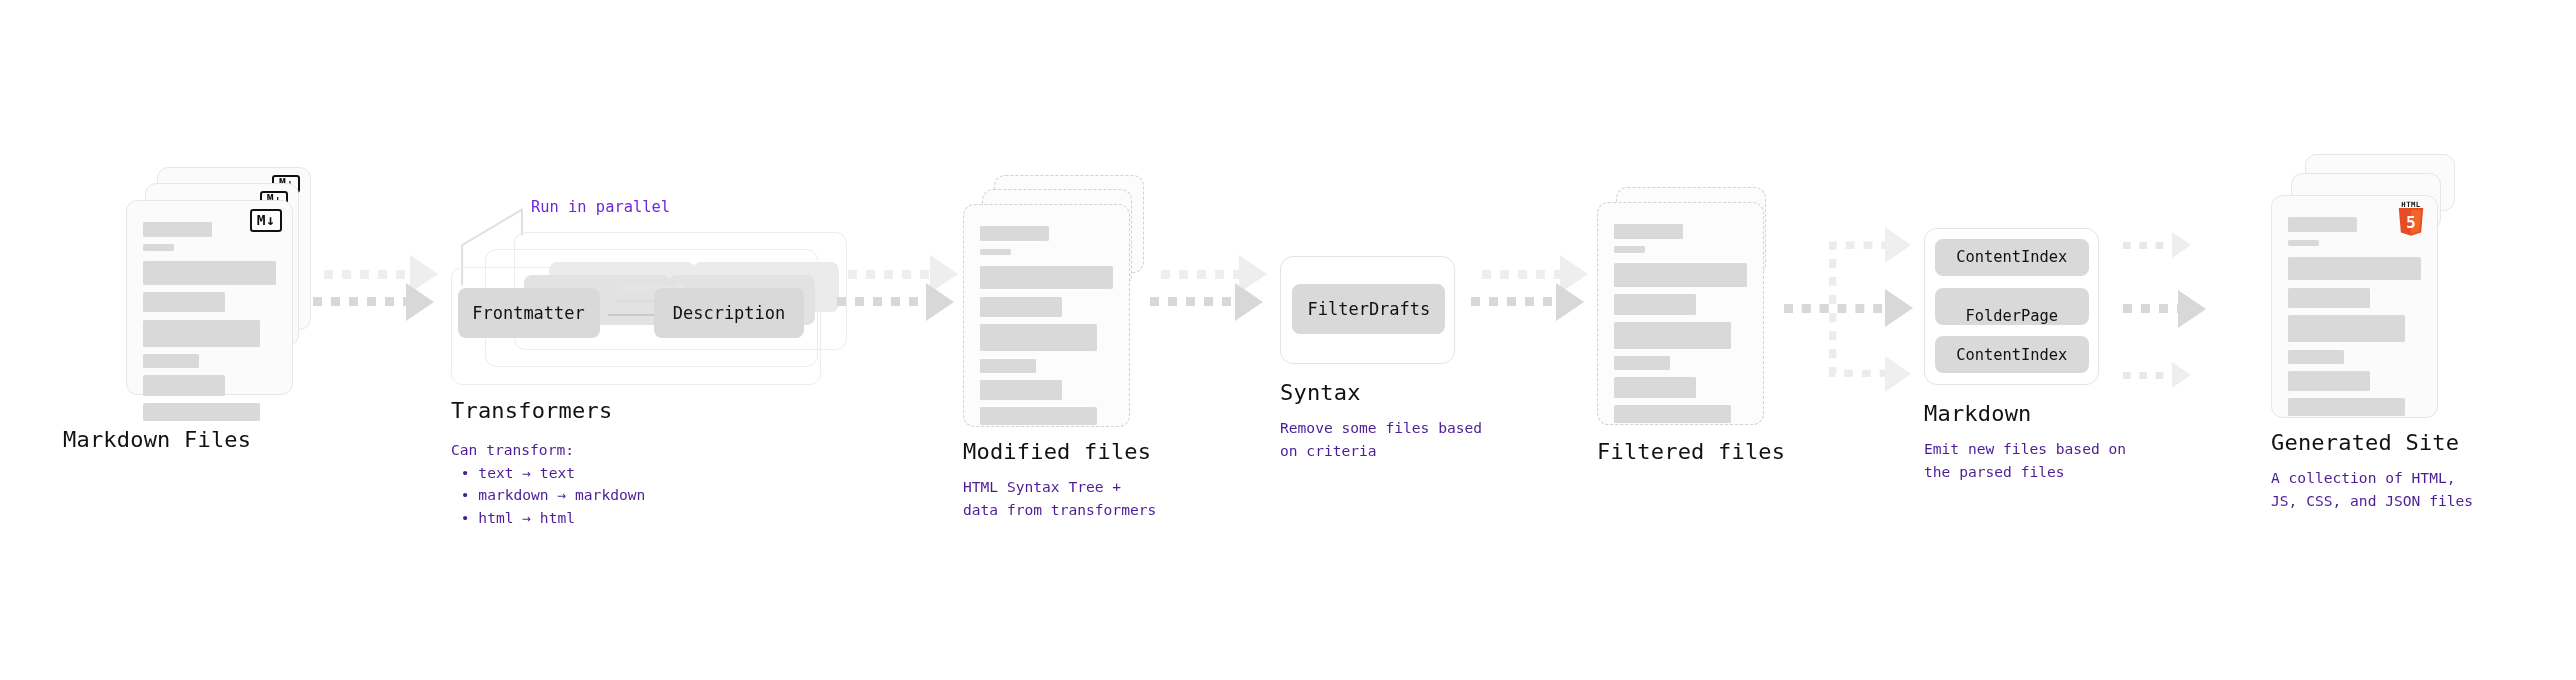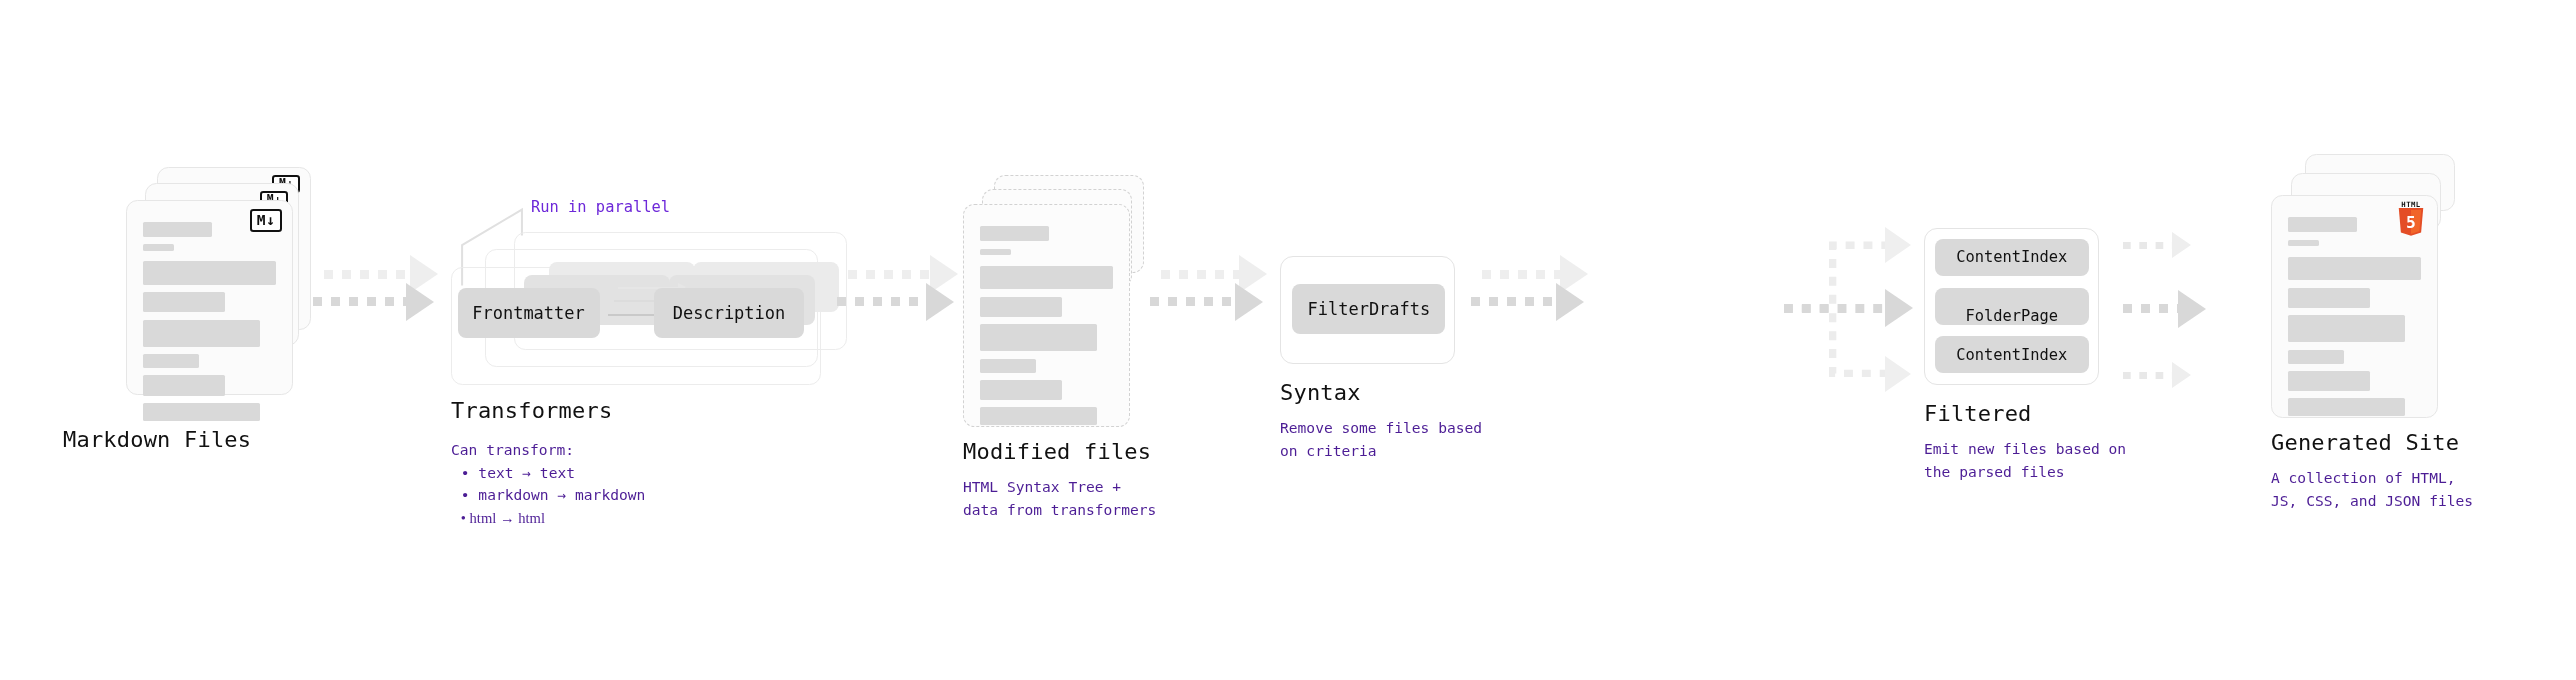--- a/index.html
+++ b/index.html
@@ -217,21 +217,21 @@
       <span>Frontmatter</span>
     </div>
     <div class="pill" style="left:203px; top:93px; width:150px; height:50px;">
       <span>Description</span>
     </div>
 
     <div class="cap-title" style="left:0px; top:203px;">Transformers</div>
     <div class="cap-desc" style="left:0px; top:244px;">Can transform:</div>
     <div class="cap-desc" style="left:9.8px; top:267px;">• text → text</div>
     <div class="cap-desc" style="left:9.8px; top:289px;">• markdown → markdown</div>
-    <div class="cap-desc" style="left:9.8px; top:312px;font-family:Liberation Serif, serif;">• html → html</div>
+    <div class="cap-desc" style="left:9.8px; top:312px;">• html → html</div>
   </div>
 
   <div class="conn" style="left:837px; top:268px; width:138px; height:65px;">
     <div class="conn ghost" style="position:absolute; left:11.4px; top:-13px;">
       <div class="dots" style="left:0; top:14.6px; width:85px;"></div>
       <div class="head" style="left:82px; top:0px;"></div>
     </div>
     <div class="dots" style="left:0px; top:29px; width:92px;"></div>
     <div class="head" style="left:89px; top:14.6px;"></div>
   </div>
@@ -280,20 +280,38 @@
 
   <div class="conn" style="left:1471px; top:268px; width:138px; height:65px;">
     <div class="conn ghost" style="position:absolute; left:11.4px; top:-13px;">
       <div class="dots" style="left:0; top:14.6px; width:81px;"></div>
       <div class="head" style="left:78px; top:0px;"></div>
     </div>
     <div class="dots" style="left:0px; top:29px; width:88px;"></div>
     <div class="head" style="left:85px; top:14.6px;"></div>
   </div>
 
+  <div class="stage" style="left:1597px; top:187px; width:228px; height:325px;">
+
+    <div class="card dashed" style="left:18.7px; top:0px; width:150px; height:89px;"></div>
+    <div class="card dashed" style="left:0px; top:14.6px; width:167px; height:223px;">
+      <div class="card-body">
+        <div class="bar t" style="width:52%;"></div>
+        <div class="bar xs"></div>
+        <div class="bar" style="width:100%; height:23.6px;"></div>
+        <div class="bar" style="width:62%; height:20.3px;"></div>
+        <div class="bar" style="width:88%; height:27px;"></div>
+        <div class="bar" style="width:42%; height:14px;"></div>
+        <div class="bar" style="width:62%; height:20.3px;"></div>
+        <div class="bar" style="width:88%; height:18px;"></div>
+      </div>
+    </div>
+
+    <div class="cap-title" style="left:0px; top:252px;">Filtered files</div>
+  </div>
 
   <div class="conn" style="left:1784px; top:219px; width:146px; height:179px;">
     <svg style="position:absolute; left:0; top:0;" width="146" height="179" viewBox="0 0 180 220">
       <path d="M0 110 L60 110 L60 32 L128 32" fill="none" stroke="#ececec" stroke-width="9" stroke-dasharray="11 11" stroke-linecap="butt"></path>
       <path d="M0 110 L60 110 L60 190 L128 190" fill="none" stroke="#ececec" stroke-width="9" stroke-dasharray="11 11" stroke-linecap="butt"></path>
       <path d="M0 110 L128 110" fill="none" stroke="#d8d8d8" stroke-width="11" stroke-dasharray="11 11" stroke-linecap="butt"></path>
     </svg>
     <div class="head" style="position:absolute; left:101px; top:8.1px; border-top-width:18px; border-bottom-width:18px;
                 border-left-width:26px; border-left-color:#efefef;"></div>
     <div class="head" style="position:absolute; left:101px; top:70px;"></div>
@@ -306,21 +324,21 @@
       <div class="pill" style="left:9.8px; top:9.8px; width:154px; height:37px; font-size:15.4px;">
         <span>ContentIndex</span>
       </div>
       <div class="pill" style="left:9.8px; top:59px; width:154px; height:37px; font-size:15.4px;align-items:flex-end;">
         <span>FolderPage</span>
       </div>
       <div class="pill" style="left:9.8px; top:107px; width:154px; height:37px; font-size:15.4px;">
         <span>ContentIndex</span>
       </div>
     </div>
-    <div class="cap-title" style="left:0px; top:173px;">Filtered</div>
+    <div class="cap-title" style="left:0px; top:173px;">Markdown</div>
     <div class="cap-desc" style="left:0px; top:210px;">Emit new files based on
 the parsed files</div>
   </div>
 
   <div class="conn" style="left:2123px; top:219px; width:130px; height:179px;">
     <div class="conn small ghost" style="position:absolute; left:0; top:0;">
       <div class="dots" style="left:0px; top:23px; width:52px;"></div>
       <div class="head" style="left:49px; top:13px;"></div>
     </div>
     <div class="dots" style="left:0px; top:85px; width:59px;"></div>

